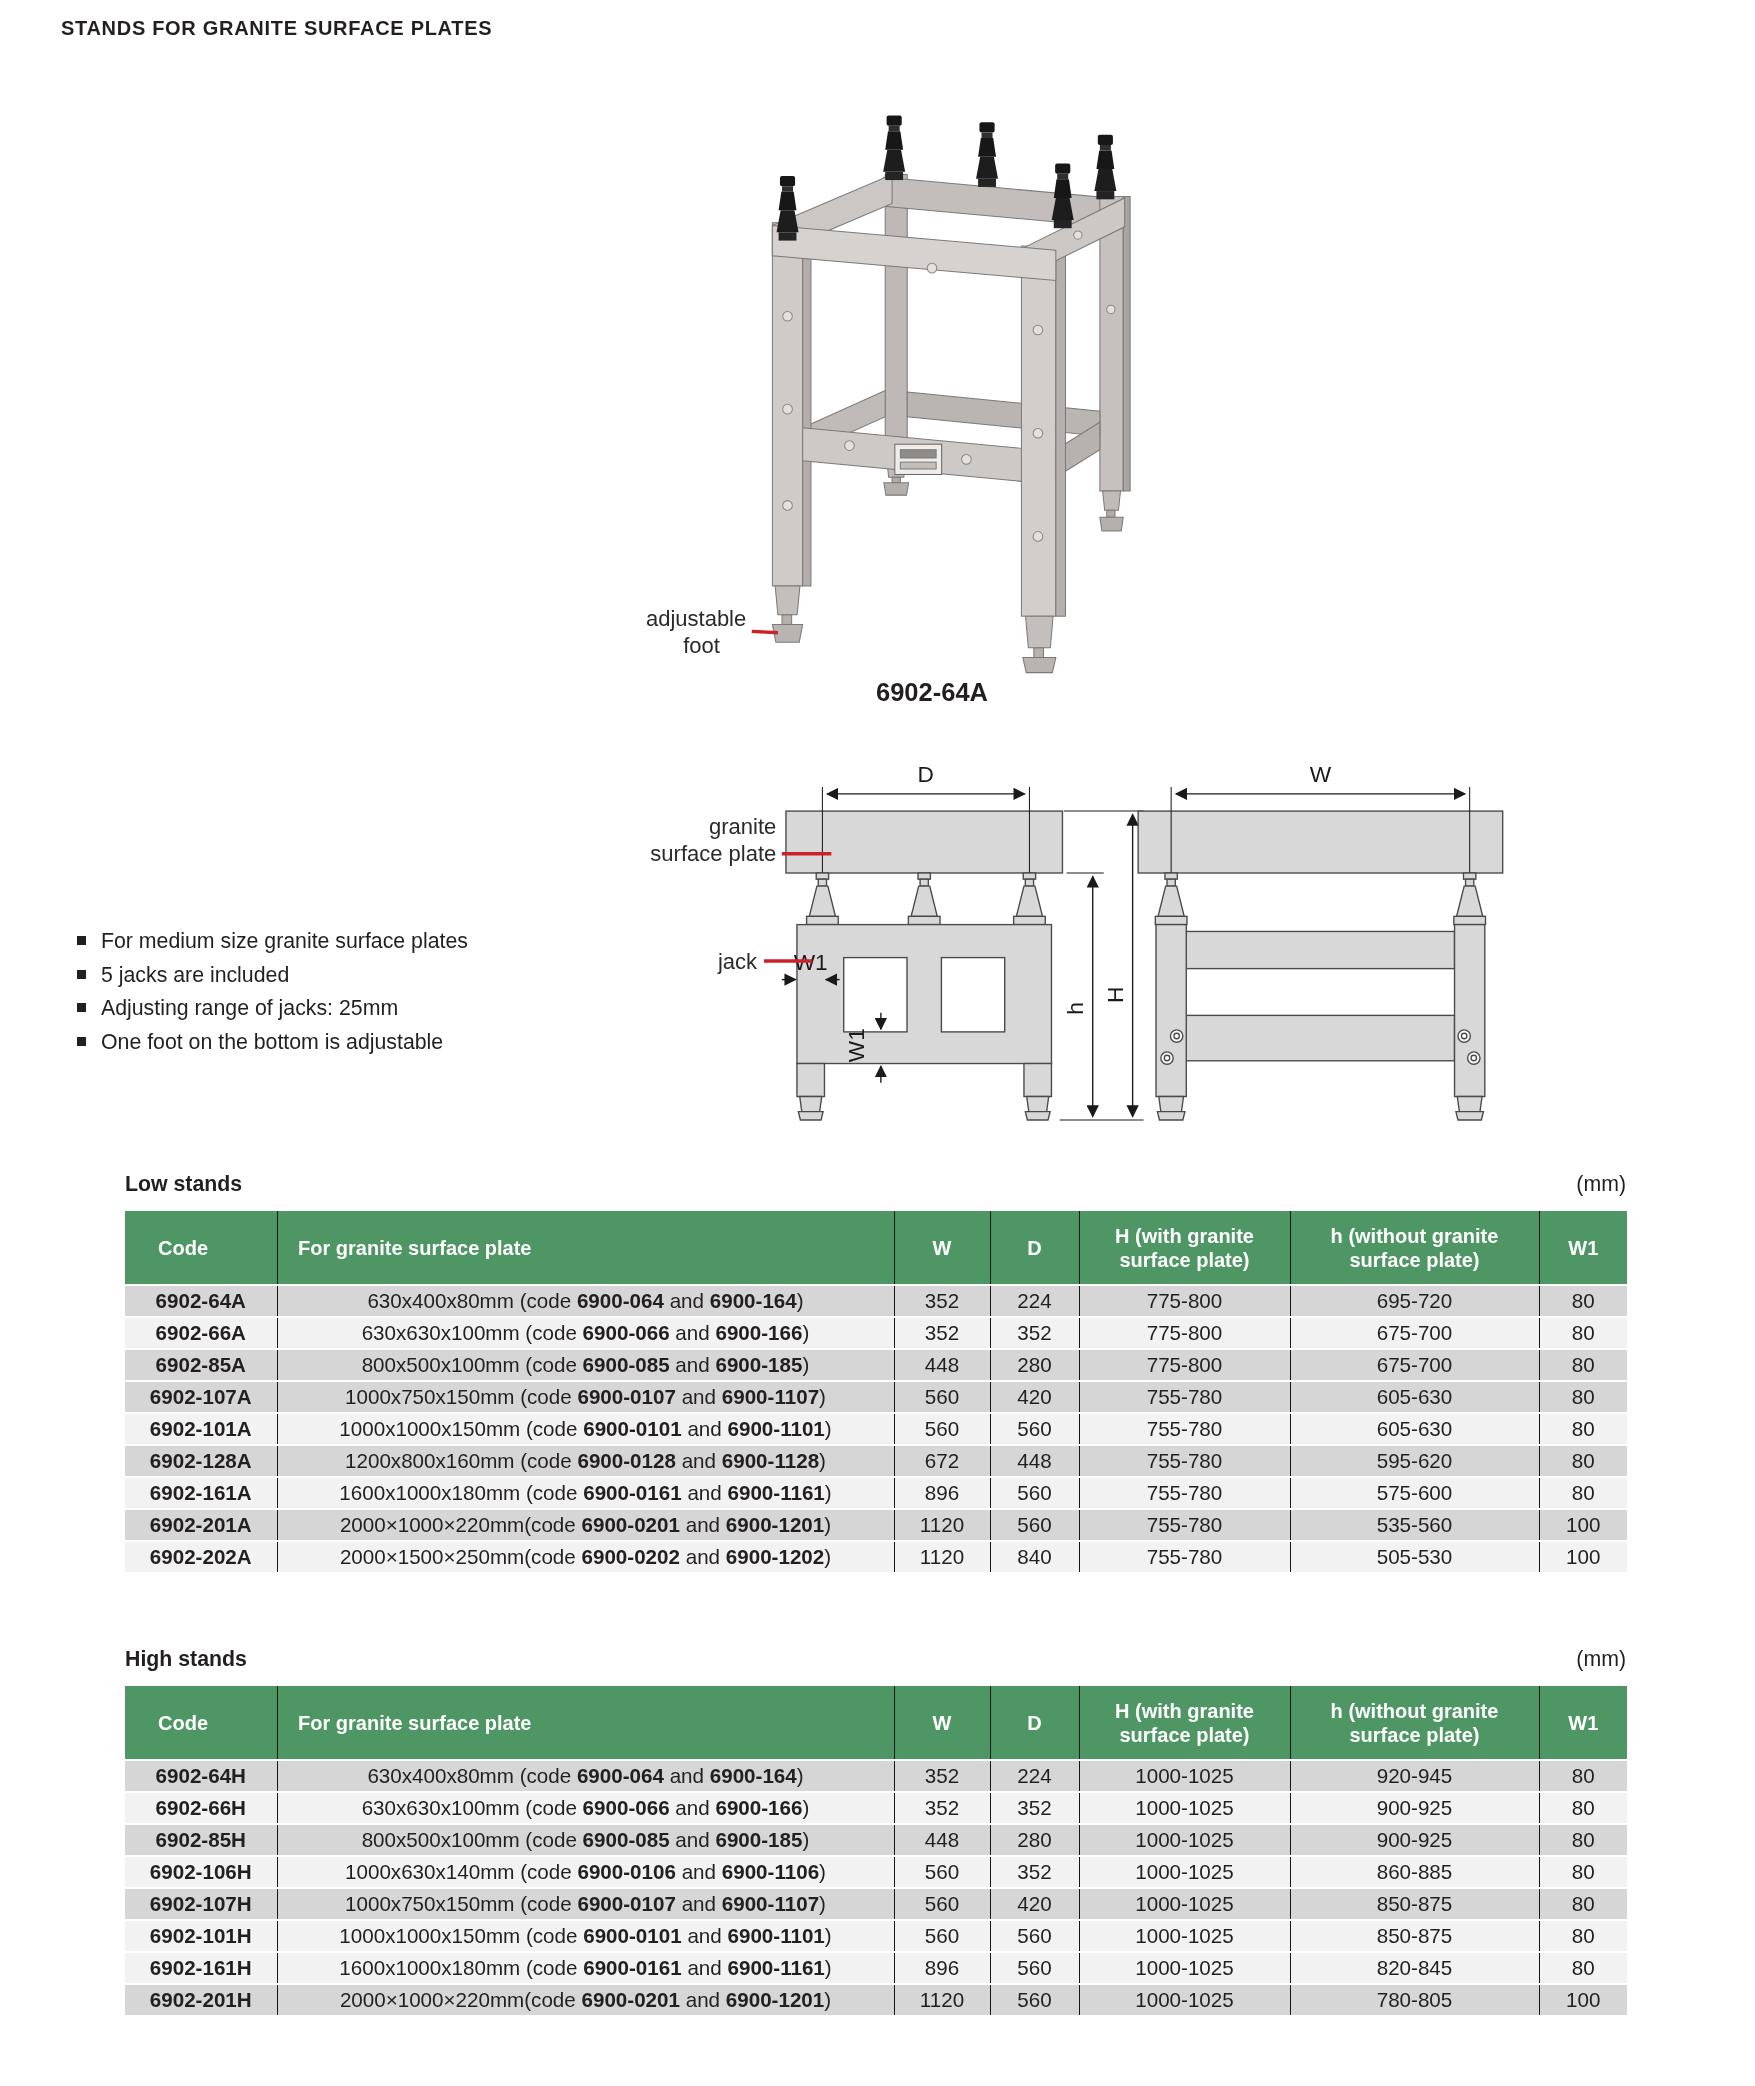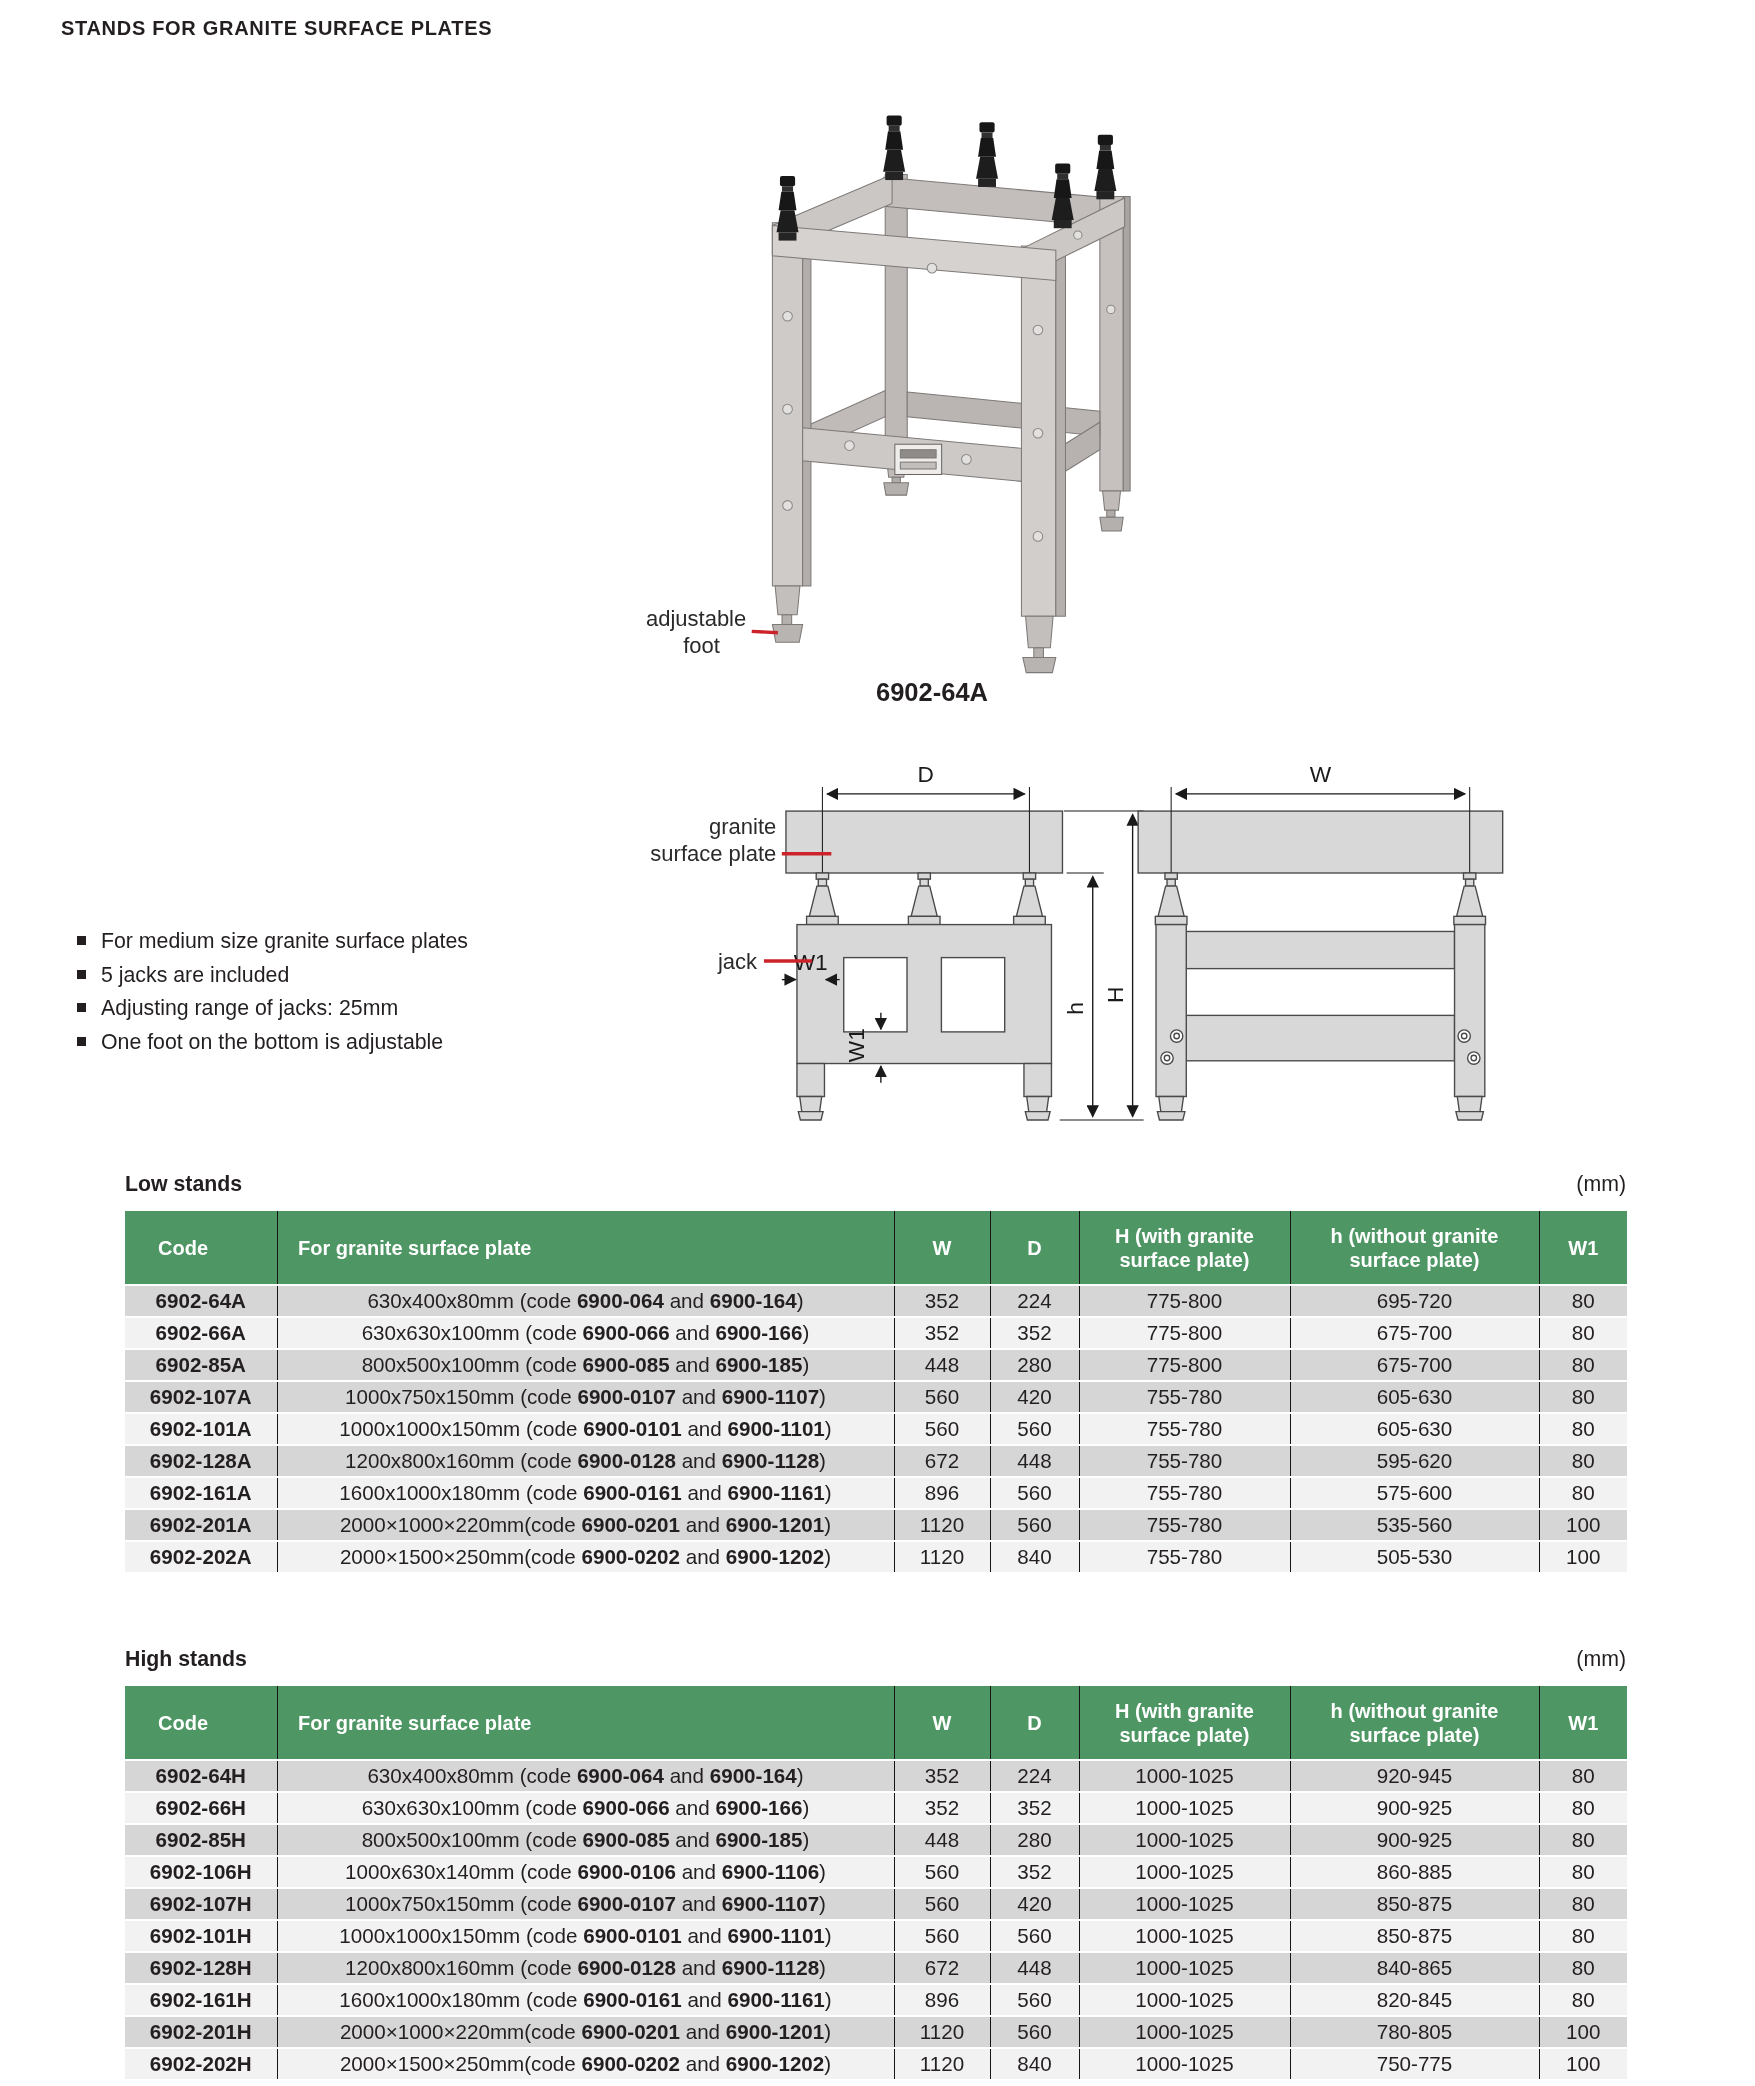--- a/index.html
+++ b/index.html
@@ -484,53 +484,35 @@
         </tr>
         <tr class="light">
           <td class="code">6902-101H</td>
           <td class="desc"><span>1000x1000x150mm (code </span><b>6900-0101</b><span> and </span><b>6900-1101</b><span>)</span></td>
           <td>560</td>
           <td>560</td>
           <td>1000-1025</td>
           <td>850-875</td>
           <td>80</td>
         </tr>
-        <tr class="dark">
-          <td class="code">6902-128H</td>
-          <td class="desc"><span>1200x800x160mm (code </span><b>6900-0128</b><span> and </span><b>6900-1128</b><span>)</span></td>
-          <td>672</td>
-          <td>448</td>
-          <td>1000-1025</td>
-          <td>840-865</td>
-          <td>80</td>
-        </tr>
         <tr class="light">
           <td class="code">6902-161H</td>
           <td class="desc"><span>1600x1000x180mm (code </span><b>6900-0161</b><span> and </span><b>6900-1161</b><span>)</span></td>
           <td>896</td>
           <td>560</td>
           <td>1000-1025</td>
           <td>820-845</td>
           <td>80</td>
         </tr>
         <tr class="dark">
           <td class="code">6902-201H</td>
           <td class="desc"><span>2000×1000×220mm(code </span><b>6900-0201</b><span> and </span><b>6900-1201</b><span>)</span></td>
           <td>1120</td>
           <td>560</td>
           <td>1000-1025</td>
           <td>780-805</td>
           <td>100</td>
         </tr>
-        <tr class="light">
-          <td class="code">6902-202H</td>
-          <td class="desc"><span>2000×1500×250mm(code </span><b>6900-0202</b><span> and </span><b>6900-1202</b><span>)</span></td>
-          <td>1120</td>
-          <td>840</td>
-          <td>1000-1025</td>
-          <td>750-775</td>
-          <td>100</td>
-        </tr>
       </tbody>
     </table>
 
 </div>
 
 
 </body></html>

